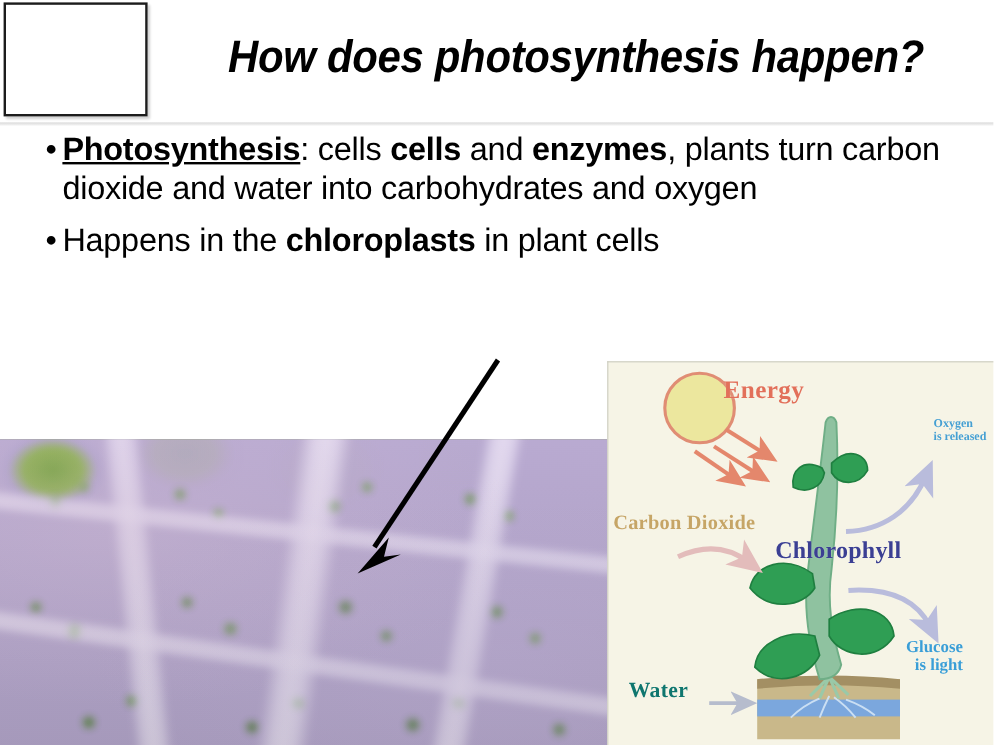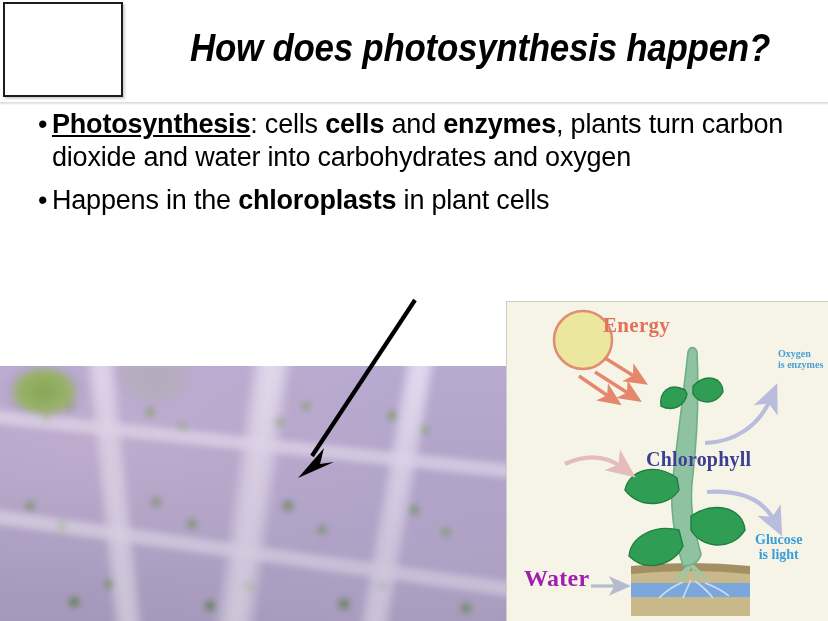--- a/index.html
+++ b/index.html
@@ -247,26 +247,26 @@
     left: 245px; top: 47px;
     font-size: 10px;
     color: #46a0d2;
     text-align: left;
     margin-left: 26px;
   }
   #lbl-glucose {
     left: 248px; top: 231px;
     font-size: 14px;
     color: #3a9ed6;
-    text-align: center;
+    text-align: right;
   }
   #lbl-water {
     left: 17px; top: 264px;
-    font-size: 24px;
-    color: #a21caf;
+    font-size: 18px;
+    color: #0f766e;
     letter-spacing: 0.3px;
   }
 </style>
 </head>
 <body>
 
 <div id="slide">
 
   <div id="header-band">
     <div id="logo-box"></div>
@@ -372,24 +372,25 @@
       <g fill="none" stroke="#e3bcbb" stroke-width="4.2">
         <path d="M58,162 C80,152 100,154 116,166" marker-end="url(#mk-pink)"></path>
       </g>
 
       <g fill="none" stroke="#b6bccd" stroke-width="3.2">
         <line x1="84" y1="284" x2="112" y2="284" marker-end="url(#mk-gray)"></line>
       </g>
     </svg>
 
     <div class="dlabel" id="lbl-energy">Energy</div>
+    <div class="dlabel" id="lbl-co2">Carbon Dioxide</div>
     <div class="dlabel" id="lbl-chlorophyll">Chlorophyll</div>
     <div class="dlabel" id="lbl-oxygen">
       <div>Oxygen</div>
-      <div>is enzymes</div>
+      <div>is released</div>
     </div>
     <div class="dlabel" id="lbl-glucose">
       <div>Glucose</div>
       <div>is light</div>
     </div>
     <div class="dlabel" id="lbl-water">Water</div>
 
   </div>
 
 </div>

